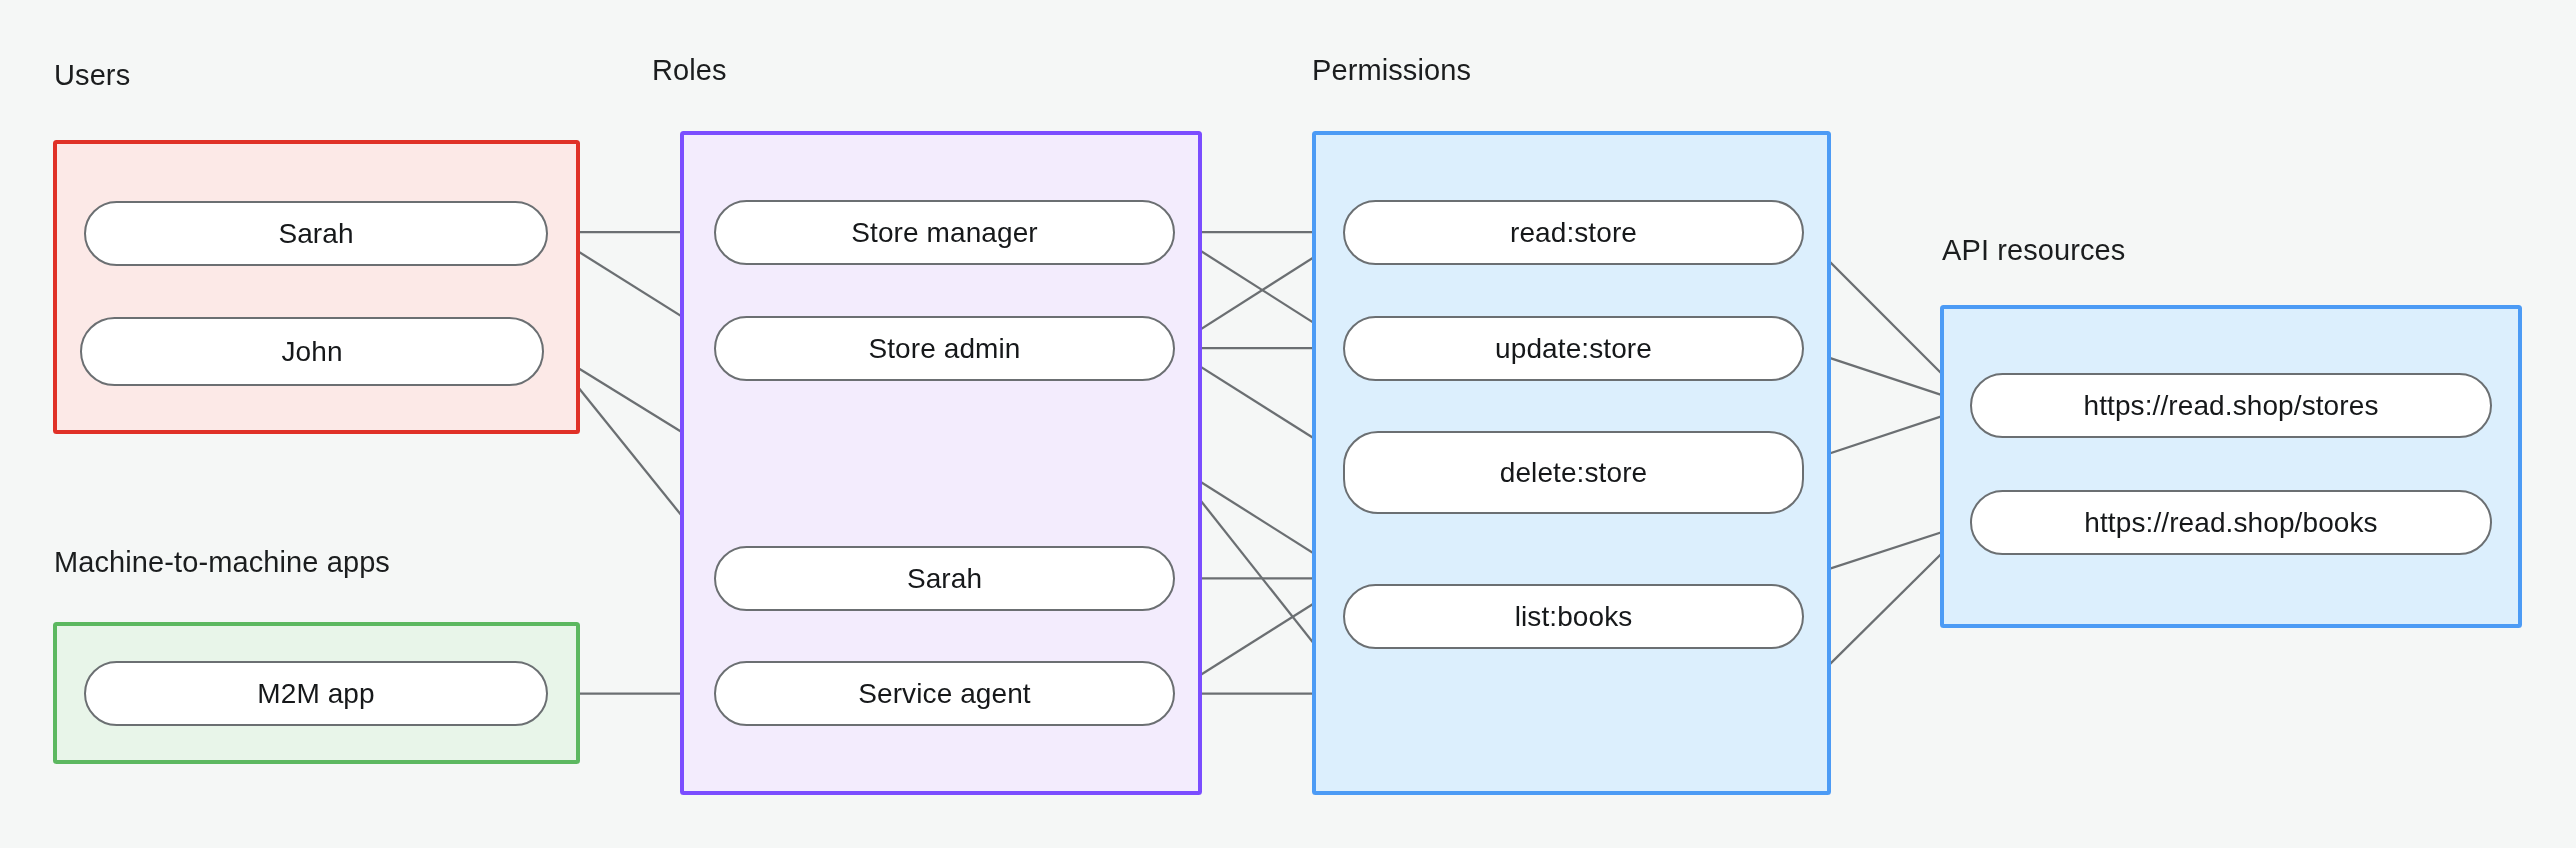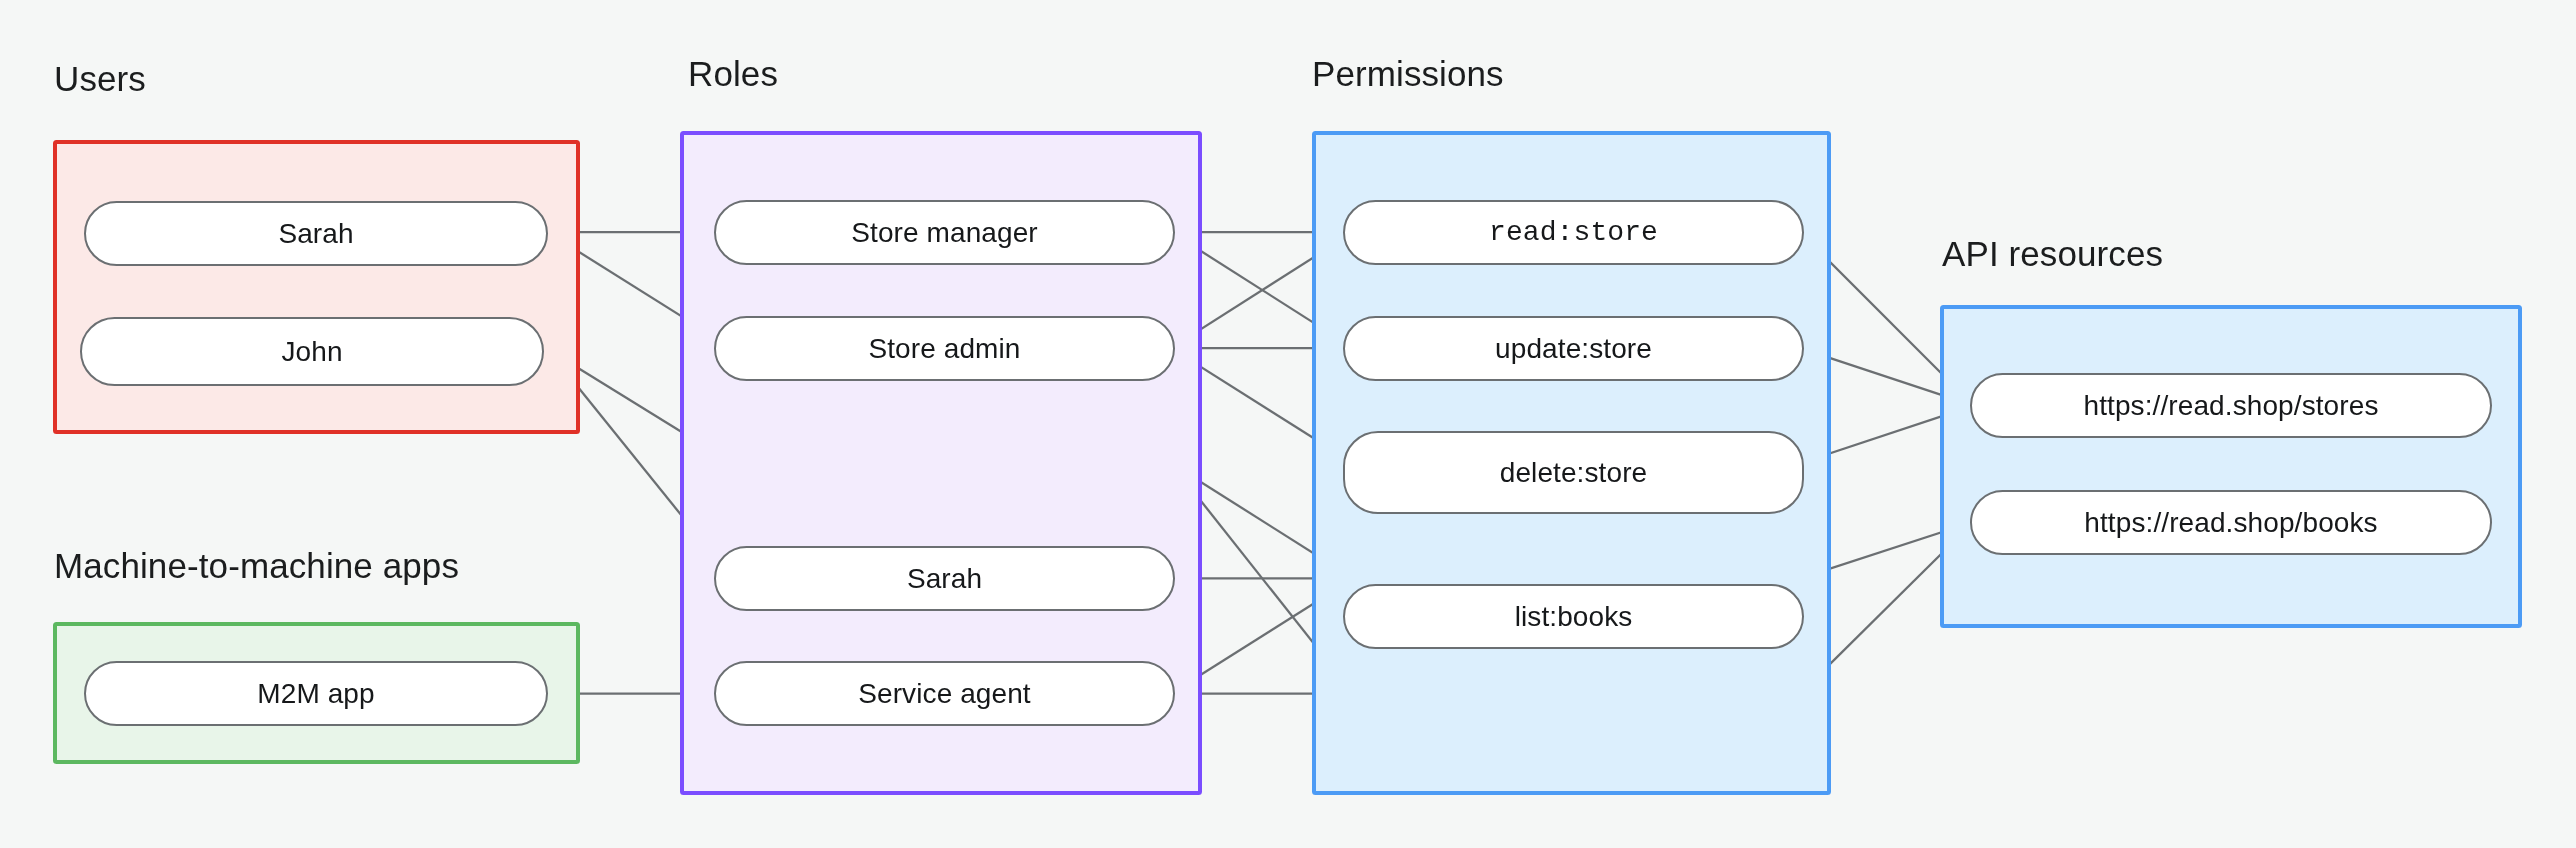--- a/index.html
+++ b/index.html
@@ -15,21 +15,21 @@
     position: relative;
   }
   #stage {
     position: absolute;
     left: 0; top: 0;
     width: 2576px;
     height: 848px;
   }
   .group-label {
     position: absolute;
-    font-size: 35px;
+    font-size: 29px;
     color: #1b1d1e;
     letter-spacing: 0.1px;
     white-space: nowrap;
     line-height: 1;
   }
   .group-box {
     position: absolute;
     box-sizing: border-box;
     border-width: 4.4px;
     border-style: solid;
@@ -113,30 +113,30 @@
 
   <div class="group-label" style="left:54px; top:61px;">Users</div>
   <div class="group-box group-users" style="left:53px; top:140px; width:527px; height:294px;"></div>
   <div class="pill" style="left:84px; top:201px; width:464px; height:65px;">Sarah</div>
   <div class="pill" style="left:80px; top:317px; width:464px; height:69px;text-align:center;">John</div>
 
   <div class="group-label" style="left:54px; top:548px;">Machine-to-machine apps</div>
   <div class="group-box group-m2m" style="left:53px; top:622px; width:527px; height:142px;"></div>
   <div class="pill" style="left:84px; top:661px; width:464px; height:65px;">M2M app</div>
 
-  <div class="group-label" style="left:688px; top:56px;">Roles</div>
+  <div class="group-label" style="left:652px; top:56px;">Roles</div>
   <div class="group-box group-roles" style="left:680px; top:131px; width:522px; height:664px;"></div>
   <div class="pill" style="left:714px; top:200px; width:461px; height:65px;">Store manager</div>
   <div class="pill" style="left:714px; top:316px; width:461px; height:65px;">Store admin</div>
   <div class="pill" style="left:714px; top:546px; width:461px; height:65px;">Sarah</div>
   <div class="pill" style="left:714px; top:661px; width:461px; height:65px;">Service agent</div>
 
   <div class="group-label" style="left:1312px; top:56px;">Permissions</div>
   <div class="group-box group-perms" style="left:1312px; top:131px; width:519px; height:664px;"></div>
-  <div class="pill" style="left:1343px; top:200px; width:461px; height:65px;font-family:Liberation Mono, monospace;">read:store</div>
+  <div class="pill" style="left:1343px; top:200px; width:461px; height:65px;">read:store</div>
   <div class="pill" style="left:1343px; top:316px; width:461px; height:65px;">update:store</div>
   <div class="pill" style="left:1343px; top:431px; width:461px; height:83px;">delete:store</div>
   <div class="pill" style="left:1343px; top:546px; width:461px; height:65px;margin-top:38px;">list:books</div>
 
   <div class="group-label" style="left:1942px; top:236px;">API resources</div>
   <div class="group-box group-api" style="left:1940px; top:305px; width:582px; height:323px;"></div>
   <div class="pill" style="left:1970px; top:373px; width:522px; height:65px;">https://read.shop/stores</div>
   <div class="pill" style="left:1970px; top:490px; width:522px; height:65px;">https://read.shop/books</div>
 
 </div>

